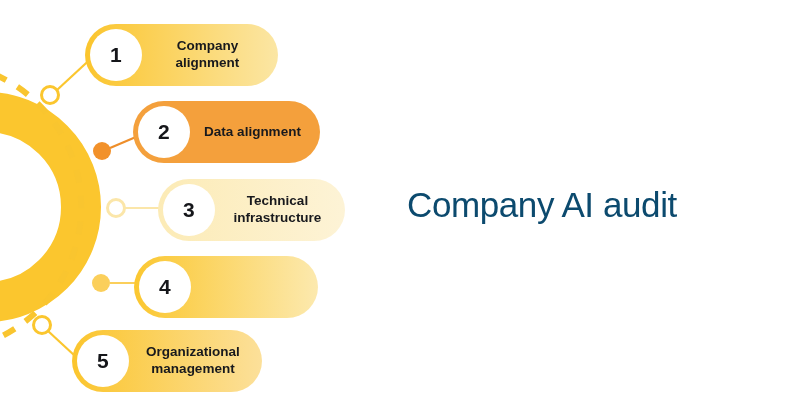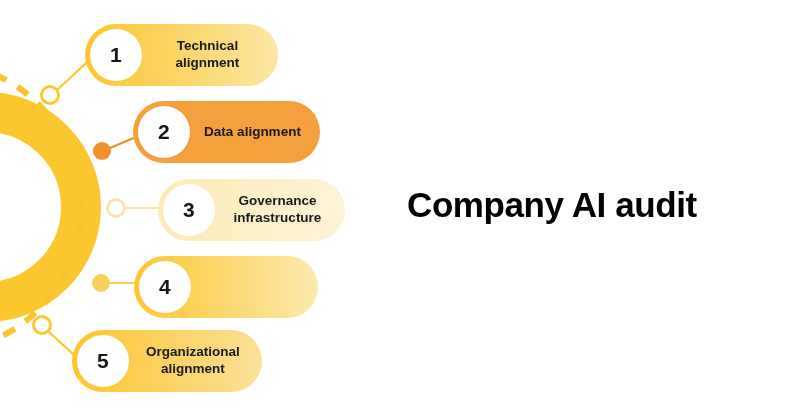--- a/index.html
+++ b/index.html
@@ -59,22 +59,22 @@
     font-weight: 700;
     line-height: 1.25;
     color: #18191d;
     white-space: pre-line;
   }
   #title {
     position: absolute;
     left: 407px;
     top: 185px;
     font-size: 35px;
-    font-weight: 700;
-    color: #000000;
+    font-weight: 400;
+    color: #0c4a6e;
     letter-spacing: -0.4px;
     white-space: nowrap;
   }
 </style>
 </head>
 <body>
 
 <div id="infographic">
 
   <svg id="decor-svg" viewBox="0 0 800 415">
@@ -106,37 +106,37 @@
         <circle cx="102" cy="151" r="9" fill="#F2912A" stroke="none"></circle>
         <circle cx="116" cy="208" r="8.5" fill="#ffffff" stroke="#FBE6A9" stroke-width="3"></circle>
         <circle cx="101" cy="283" r="9" fill="#FBCF5B" stroke="none"></circle>
         <circle cx="42" cy="325" r="8.5" fill="#ffffff" stroke="#FBC62E" stroke-width="3"></circle>
       </g>
   </svg>
 
   <div id="pills">
       <div class="pill" style="left: 85px; top: 24px; width: 193px; height: 62px; background: linear-gradient(90deg, rgb(251, 197, 45) 0%, rgb(251, 230, 164) 100%);">
         <div class="pill-badge">1</div>
-        <div class="pill-label">Technical
+        <div class="pill-label">Company
 alignment</div>
       </div>
       <div class="pill" style="left: 133px; top: 101px; width: 187px; height: 62px; background: rgb(244, 160, 60);">
         <div class="pill-badge">2</div>
         <div class="pill-label">Data alignment</div>
       </div>
       <div class="pill" style="left: 158px; top: 179px; width: 187px; height: 62px; background: linear-gradient(90deg, rgb(252, 235, 182) 0%, rgb(253, 243, 214) 100%);">
         <div class="pill-badge">3</div>
-        <div class="pill-label">Governance
+        <div class="pill-label">Technical
 infrastructure</div>
       </div>
       <div class="pill" style="left: 134px; top: 256px; width: 184px; height: 62px; background: linear-gradient(90deg, rgb(251, 199, 48) 0%, rgb(252, 233, 174) 100%);">
         <div class="pill-badge">4</div>
       </div>
       <div class="pill" style="left: 72px; top: 330px; width: 190px; height: 62px; background: linear-gradient(90deg, rgb(251, 197, 45) 0%, rgb(252, 224, 154) 100%);">
         <div class="pill-badge">5</div>
         <div class="pill-label">Organizational
-alignment</div>
+management</div>
       </div>
     </div>
 
   <div id="title">Company AI audit</div>
 
 </div>
 
 </body></html>

